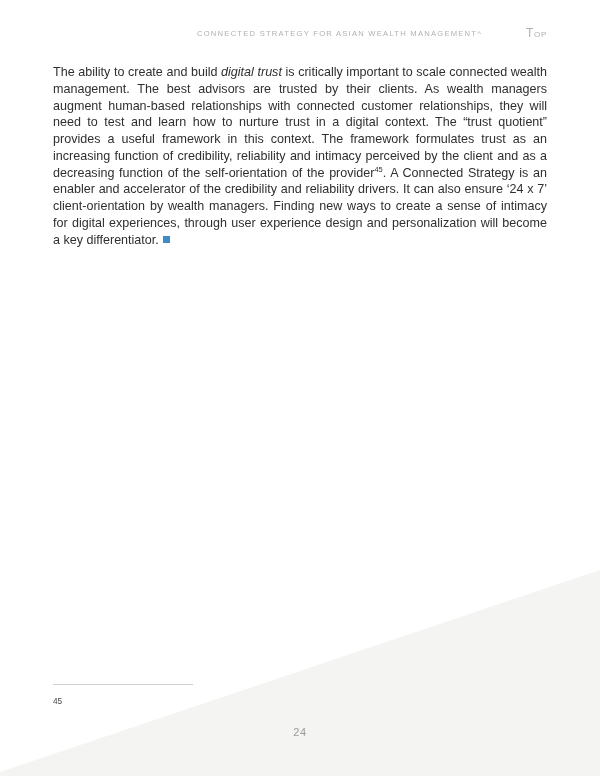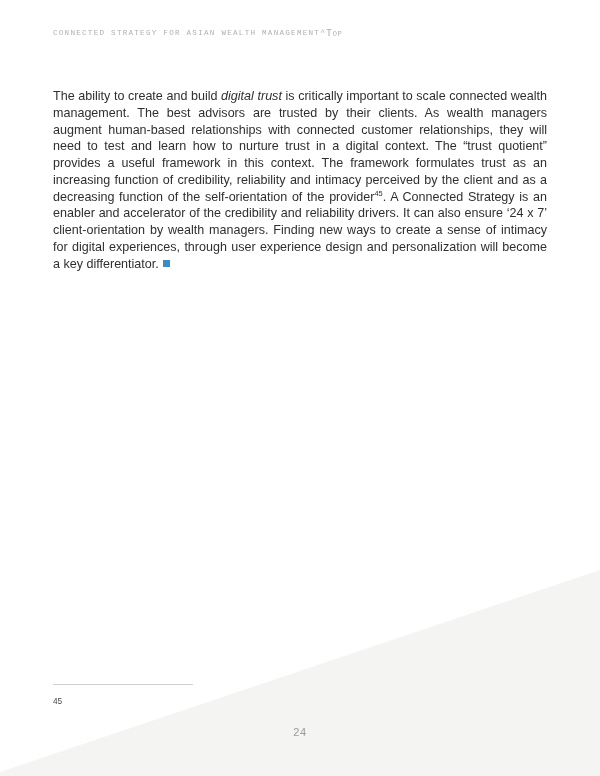--- a/index.html
+++ b/index.html
@@ -37,23 +37,22 @@
 
   
   .running-header {
     position: absolute;
     left: 53px;
     top: 25px;
     width: 494px;
     height: 16px;
     display: flex;
     align-items: center;
-    justify-content: flex-start;
+    justify-content: flex-end;
     z-index: 2;
-    font-family: Liberation Mono, monospace;
   }
   .header-title {
     font-size: 7.6px;
     letter-spacing: 1.25px;
     color: #b0b0b0;
     text-transform: uppercase;
     white-space: nowrap;
   }
   .top-link {
     display: flex;
@@ -63,32 +62,33 @@
     cursor: pointer;
   }
   .caret-up-icon {
     display: inline-block;
     font-size: 8px;
     line-height: 1;
     color: #b5b5b5;
     transform: translateY(-1px);
   }
   .top-label {
-    font-size: 10px;
+    font-size: 12px;
     letter-spacing: 0.7px;
     color: #b0b0b0;
     font-variant: small-caps;
     text-transform: capitalize;
+    margin-left: 44px;
   }
 
   
   .body-copy {
     position: absolute;
     left: 53px;
-    top: 88px;
+    top: 64px;
     width: 494px;
     z-index: 2;
     font-size: 12.55px;
     line-height: 16.75px;
     color: #2f2f2f;
     text-align: justify;
     text-justify: inter-word;
     hyphens: manual;
   }
   .body-copy p {

